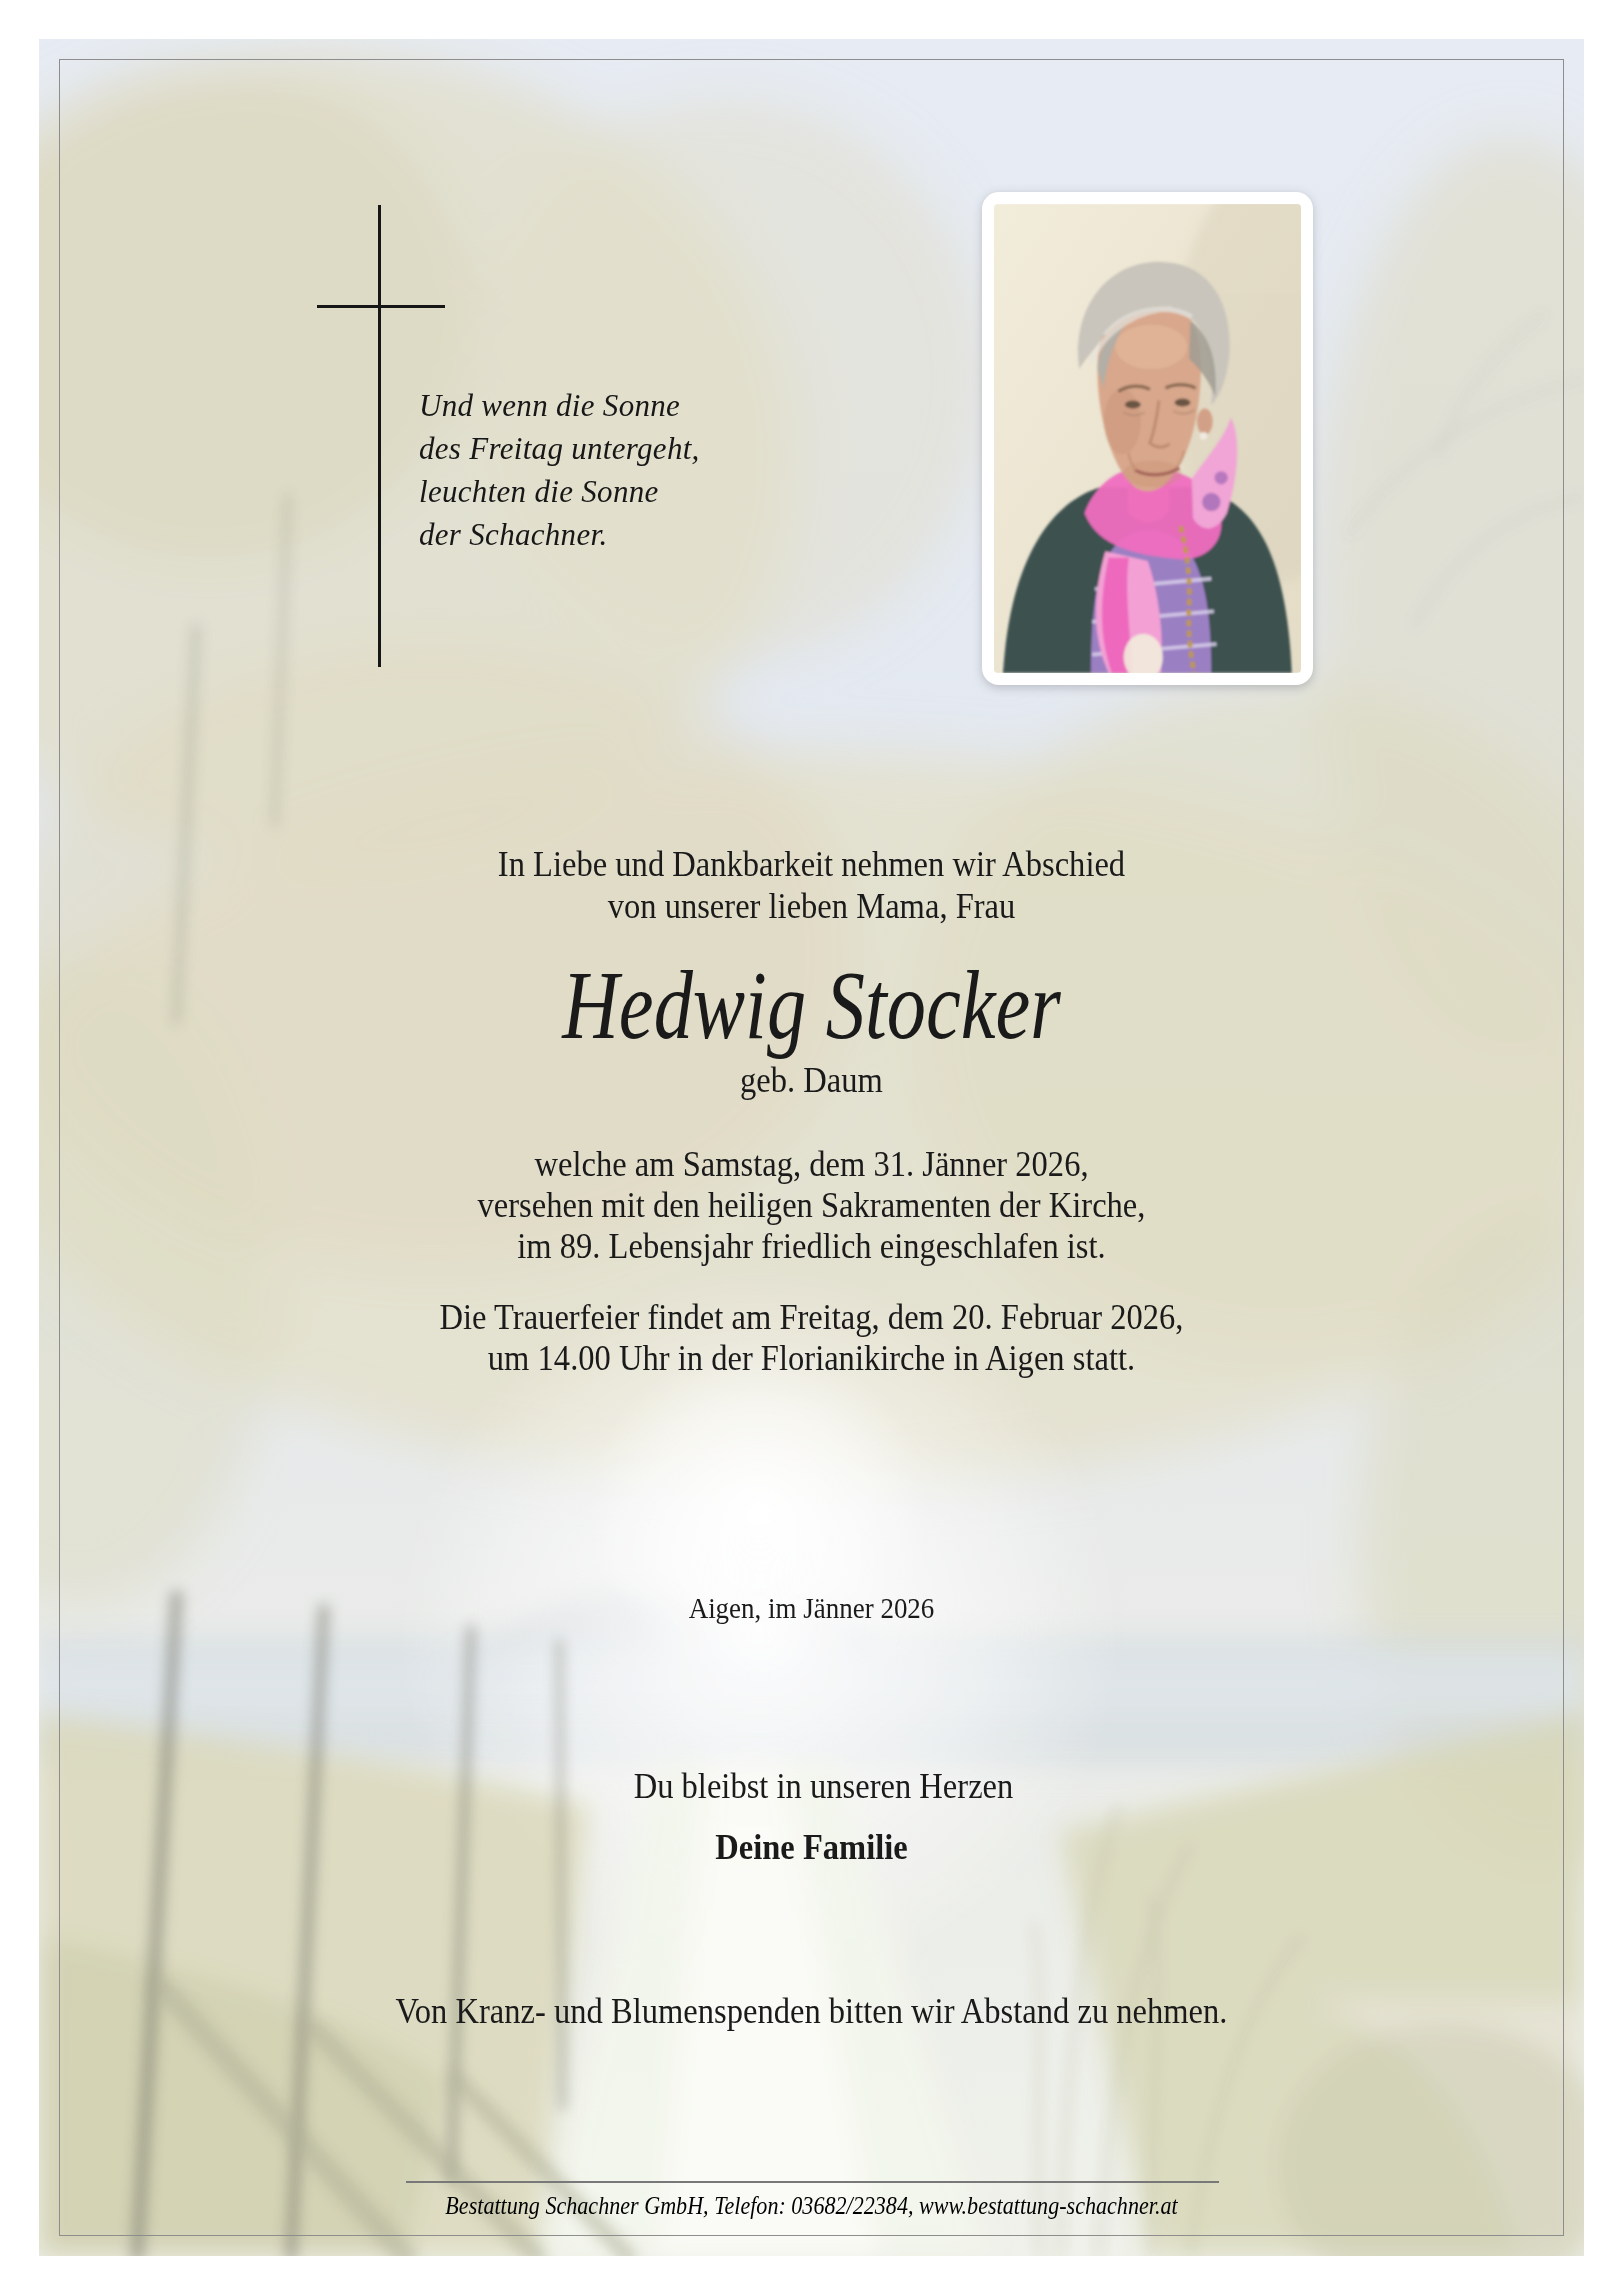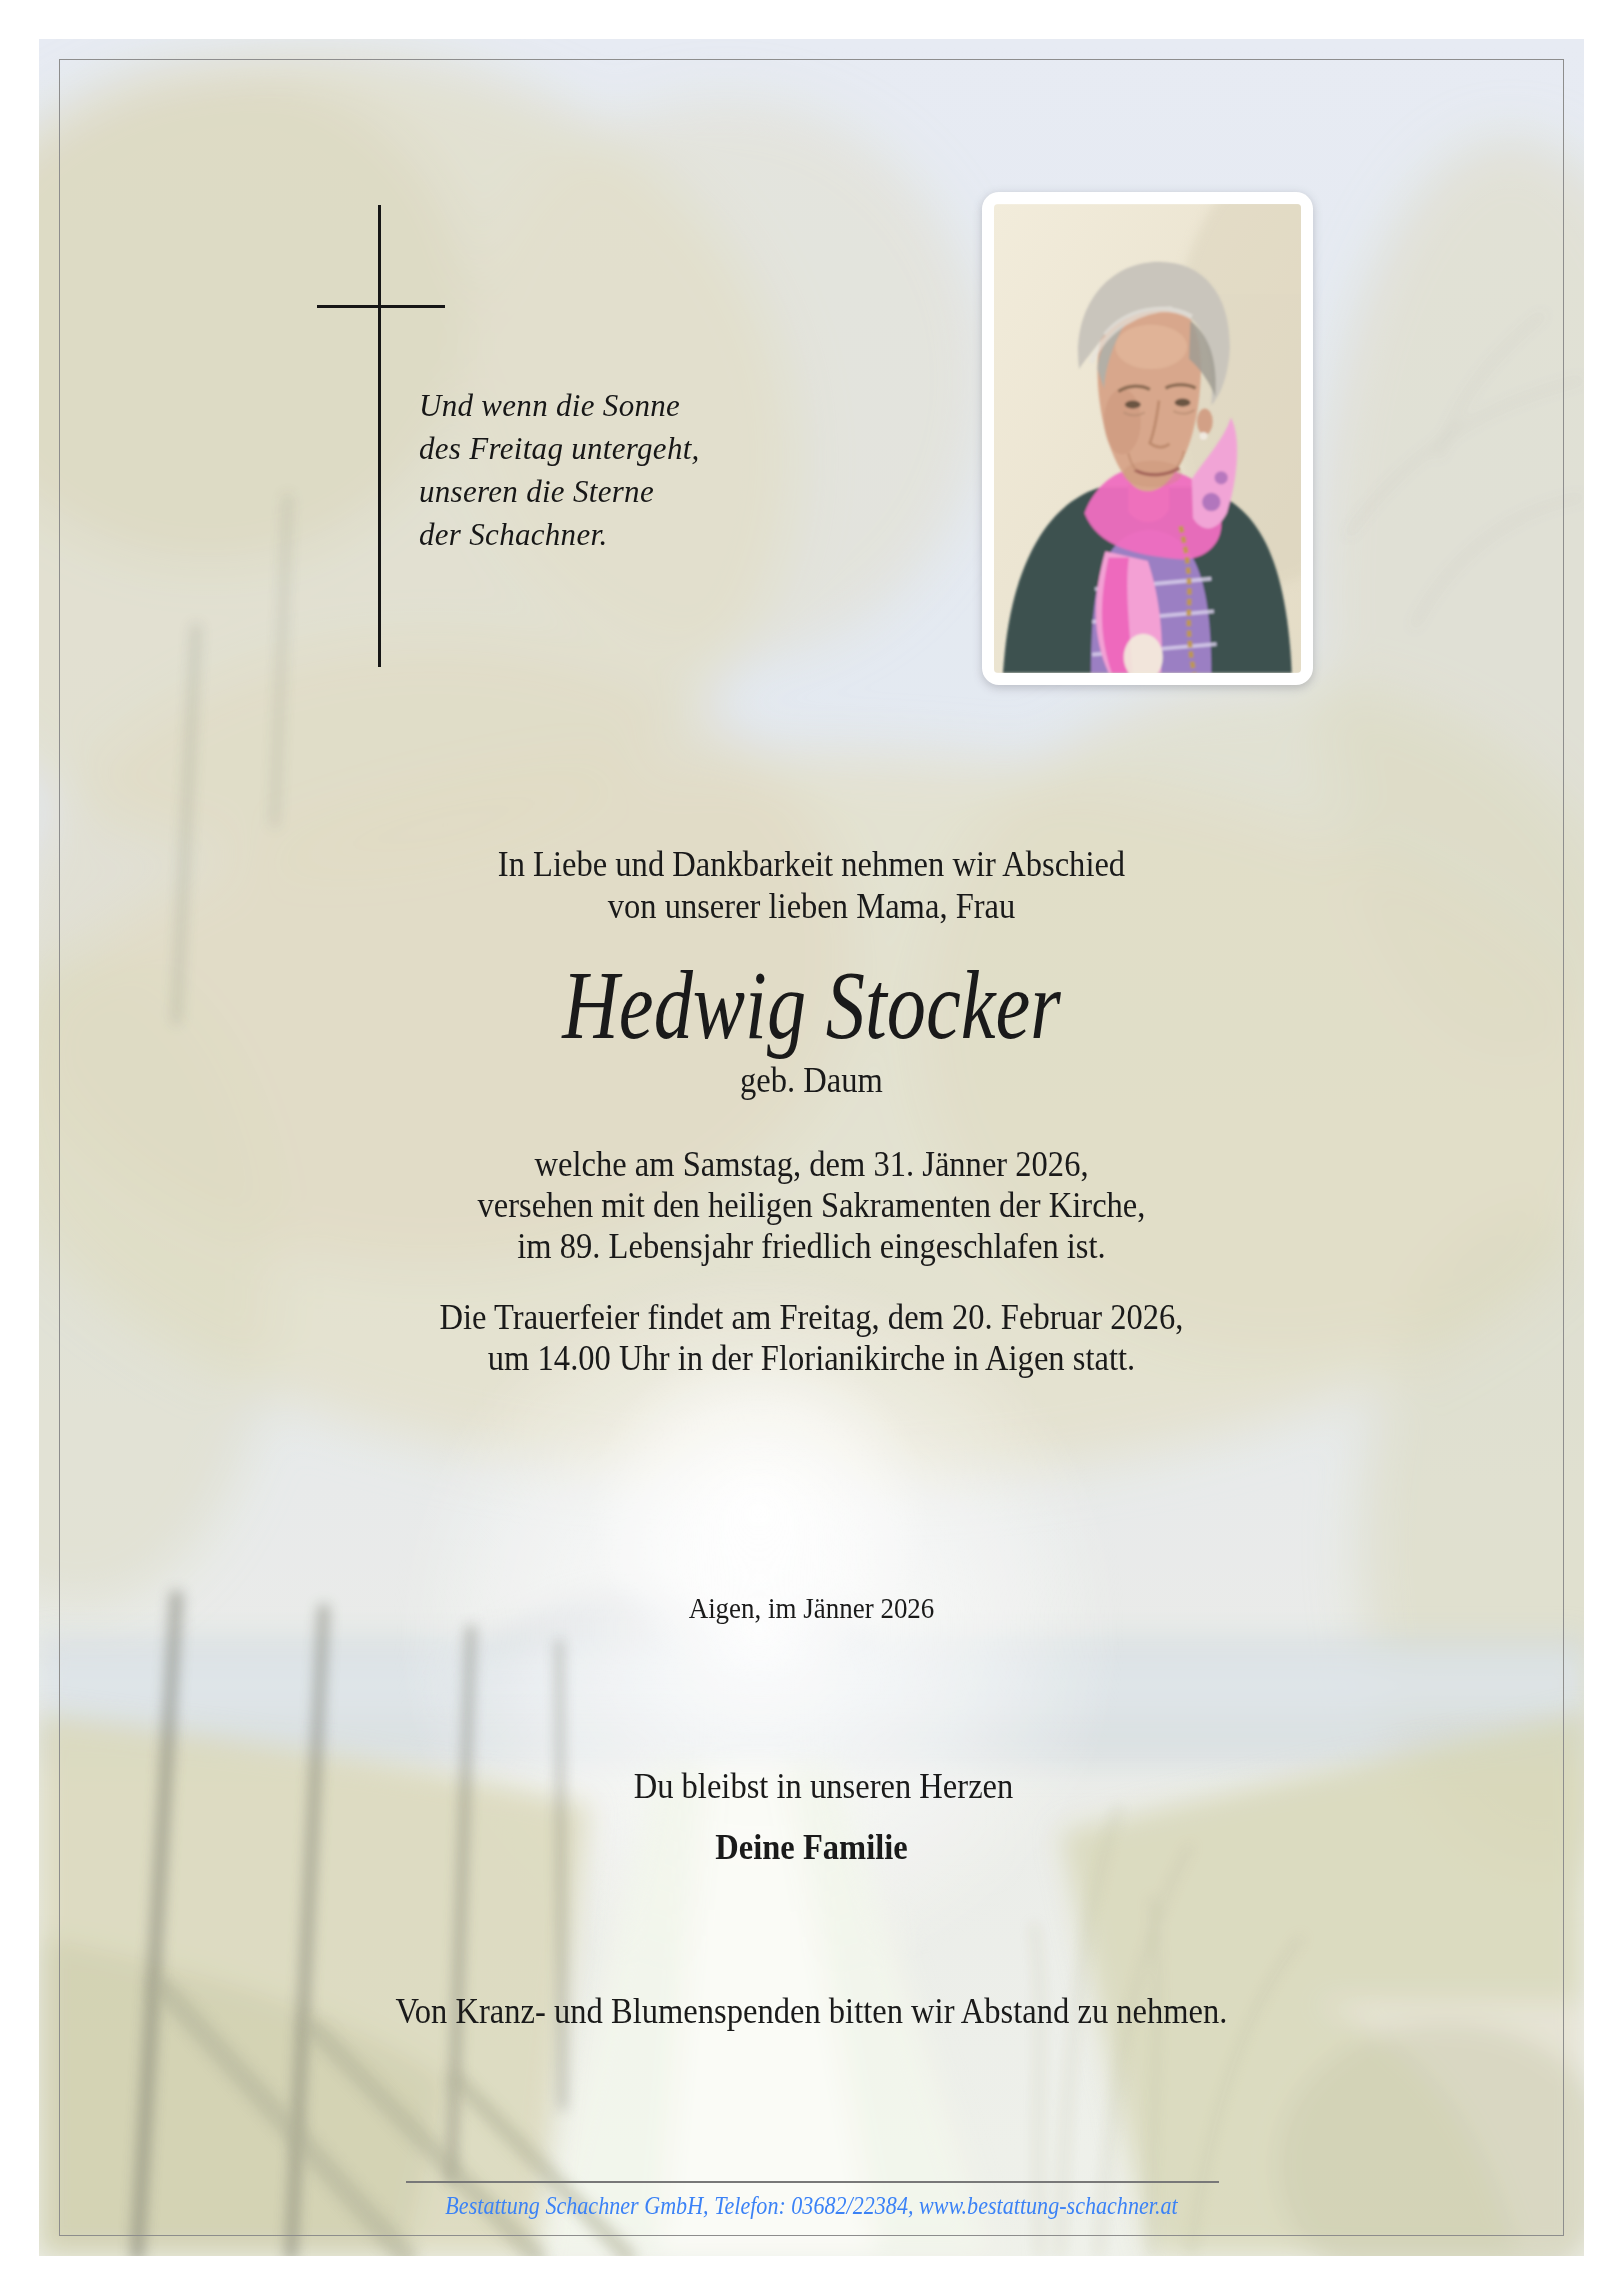--- a/index.html
+++ b/index.html
@@ -33,21 +33,21 @@
   .name{top:953px;font-size:98px;line-height:105px;font-style:italic;}
   .name .cond{transform:scaleX(0.8);}
   .birth{top:1060px;font-size:35px;line-height:42px;}
   .para{font-size:35px;line-height:41px;}
   .p1{top:1144px;} .p2{top:1297px;} .p3{top:1420px;}
   .dateline{top:1591px;font-size:29px;line-height:35px;}
   .farewell{top:1767px;font-size:35px;line-height:39px;padding-left:12px;}
   .signature{top:1828px;font-size:35px;line-height:39px;font-weight:bold;}
   .donation{top:1992px;font-size:35px;line-height:39px;}
   .footer-line{position:absolute;left:406px;top:2181px;width:813px;height:2px;background:#787878;}
-  .footer{top:2189px;font-size:26px;line-height:34px;font-style:italic;color:#3b82f6;}
+  .footer{top:2189px;font-size:26px;line-height:34px;font-style:italic;color:#000000;}
   .footer .cond{transform:scaleX(0.85);}
 </style>
 </head>
 <body>
 
 <div class="sheet">
 
   <div class="bg">
     <svg viewBox="0 0 2361 3388" preserveAspectRatio="none">
       <defs>
@@ -146,21 +146,21 @@
   </div>
 
   <div class="frame"></div>
 
   <div class="cross-v"></div>
   <div class="cross-h"></div>
 
   <div class="poem">
     <div>Und wenn die Sonne</div>
     <div>des Freitag untergeht,</div>
-    <div>unseren die Sterne</div>
+    <div>leuchten die Sonne</div>
     <div>der Schachner.</div>
   </div>
 
   <figure class="photo" style="margin:0;">
     <svg viewBox="0 0 469 716" role="img">
       <defs>
         <linearGradient id="wallGrad" x1="0" y1="0" x2="1" y2="1">
           <stop offset="0" stop-color="#f2ecdb"></stop>
           <stop offset="1" stop-color="#e4dcc6"></stop>
         </linearGradient>

